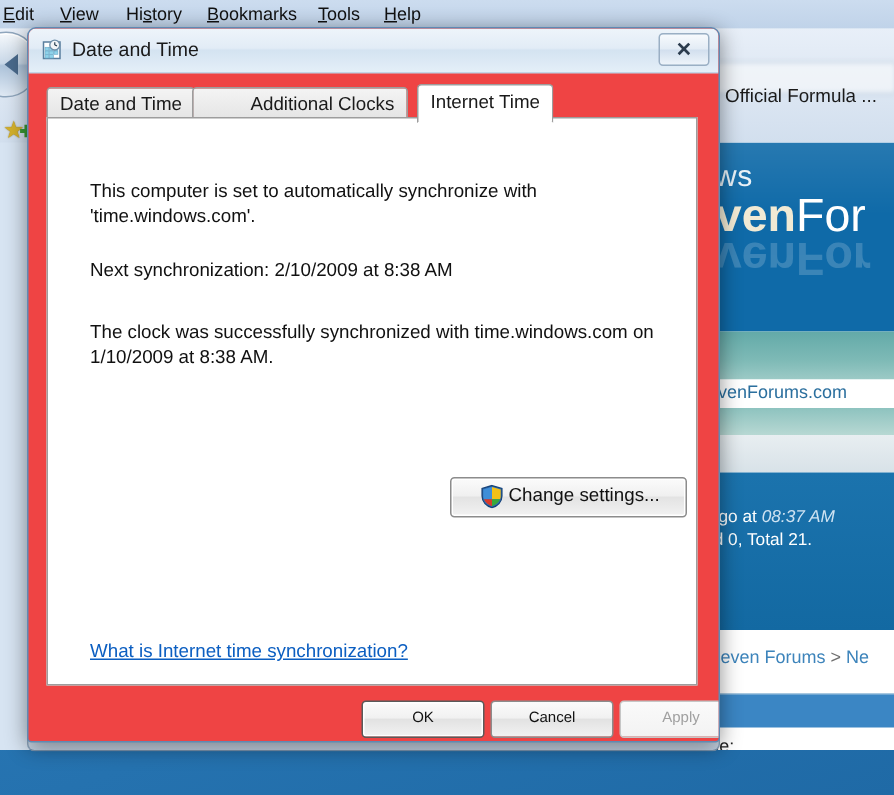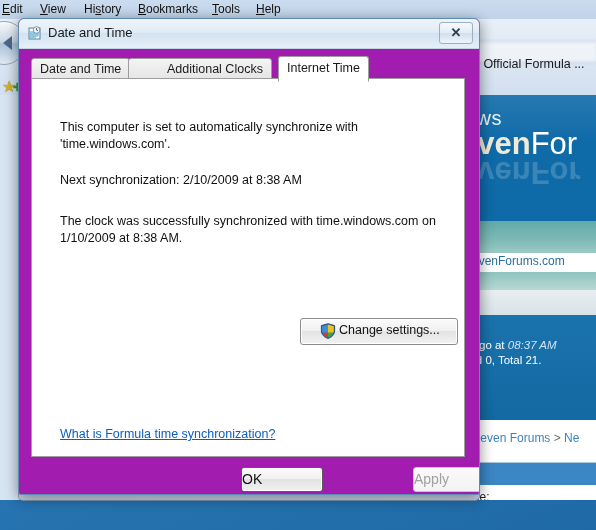--- a/index.html
+++ b/index.html
@@ -250,21 +250,21 @@
     border-radius: 0 0 5px 5px;
   }
 
   
   .dialog {
     position: absolute;
     left: 18px; top: 18px;
     width: 460px; height: 475px;
     border: 1px solid #5f8ab3;
     border-radius: 6px 6px 3px 3px;
-    background: #a21caf;
+    background: #ef4444;
     box-shadow: 0 3px 14px rgba(0,0,0,.45);
     overflow: hidden;
   }
 
   .dialog-titlebar {
     position: absolute;
     left: 0; top: 0;
     width: 460px; height: 29px;
     background: linear-gradient(to bottom, #eef4fa 0%, #e2ecf6 45%, #d4e3f1 50%, #e4eff8 100%);
     border-bottom: 1px solid #c2d4e6;
@@ -382,23 +382,24 @@
   }
 
   
   .footer-btn {
     position: absolute;
     top: 448px;
     width: 80px; height: 23px;
     border: 1px solid #8c8c8c;
     border-radius: 3px;
     background: linear-gradient(to bottom, #fbfbfb 0%, #f1f1f1 46%, #e2e2e2 50%, #f2f2f2 100%);
-    font-size: 14px;
+    font-size: 10px;
     color: #111;
     line-height: 22px;
+    text-align: center;
     cursor: pointer;
   }
   .footer-btn.default {
     border: 1px solid #5a5a5a;
     box-shadow: inset 0 0 0 1px #ffffff;
   }
   .footer-btn.disabled {
     color: #a0a0a0;
     border: 1px solid #c6c6c6;
     background: linear-gradient(to bottom, #fafafa 0%, #f3f3f3 100%);
@@ -519,21 +520,22 @@
           <path d="M8 0.7 L14.6 2.6 L14.6 7.6 C14.6 11.6 11.6 14.4 8 15.4 C4.4 14.4 1.4 11.6 1.4 7.6 L1.4 2.6 Z" fill="#2f6fb5"></path>
           <path d="M8 1.6 L13.8 3.25 L13.8 7.6 C13.8 8.4 13.66 9.15 13.4 9.85 L8 9.85 Z" fill="#f2c018"></path>
           <path d="M8 1.6 L2.2 3.25 L2.2 7.6 C2.2 8.4 2.34 9.15 2.6 9.85 L8 9.85 Z" fill="#3e8ed8"></path>
           <path d="M8 9.85 L13.4 9.85 C12.5 12.1 10.5 13.7 8 14.5 Z" fill="#3aa83a"></path>
           <path d="M8 9.85 L2.6 9.85 C3.5 12.1 5.5 13.7 8 14.5 Z" fill="#d93b2b"></path>
           <path d="M8 0.7 L14.6 2.6 L14.6 7.6 C14.6 11.6 11.6 14.4 8 15.4 C4.4 14.4 1.4 11.6 1.4 7.6 L1.4 2.6 Z" fill="none" stroke="#16437a" stroke-width="0.9"></path>
         </svg>
         <div class="cs-label">Change settings...</div>
       </div>
 
-      <div class="help-link">What is Formula time synchronization?</div>
+      <div class="help-link">What is Internet time synchronization?</div>
     </div>
 
     <div class="footer-btn default" id="btn-ok">OK</div>
+    <div class="footer-btn" id="btn-cancel">Cancel</div>
     <div class="footer-btn disabled" id="btn-apply">Apply</div>
 
   </div>
 
 </div>
 
 </body></html>

